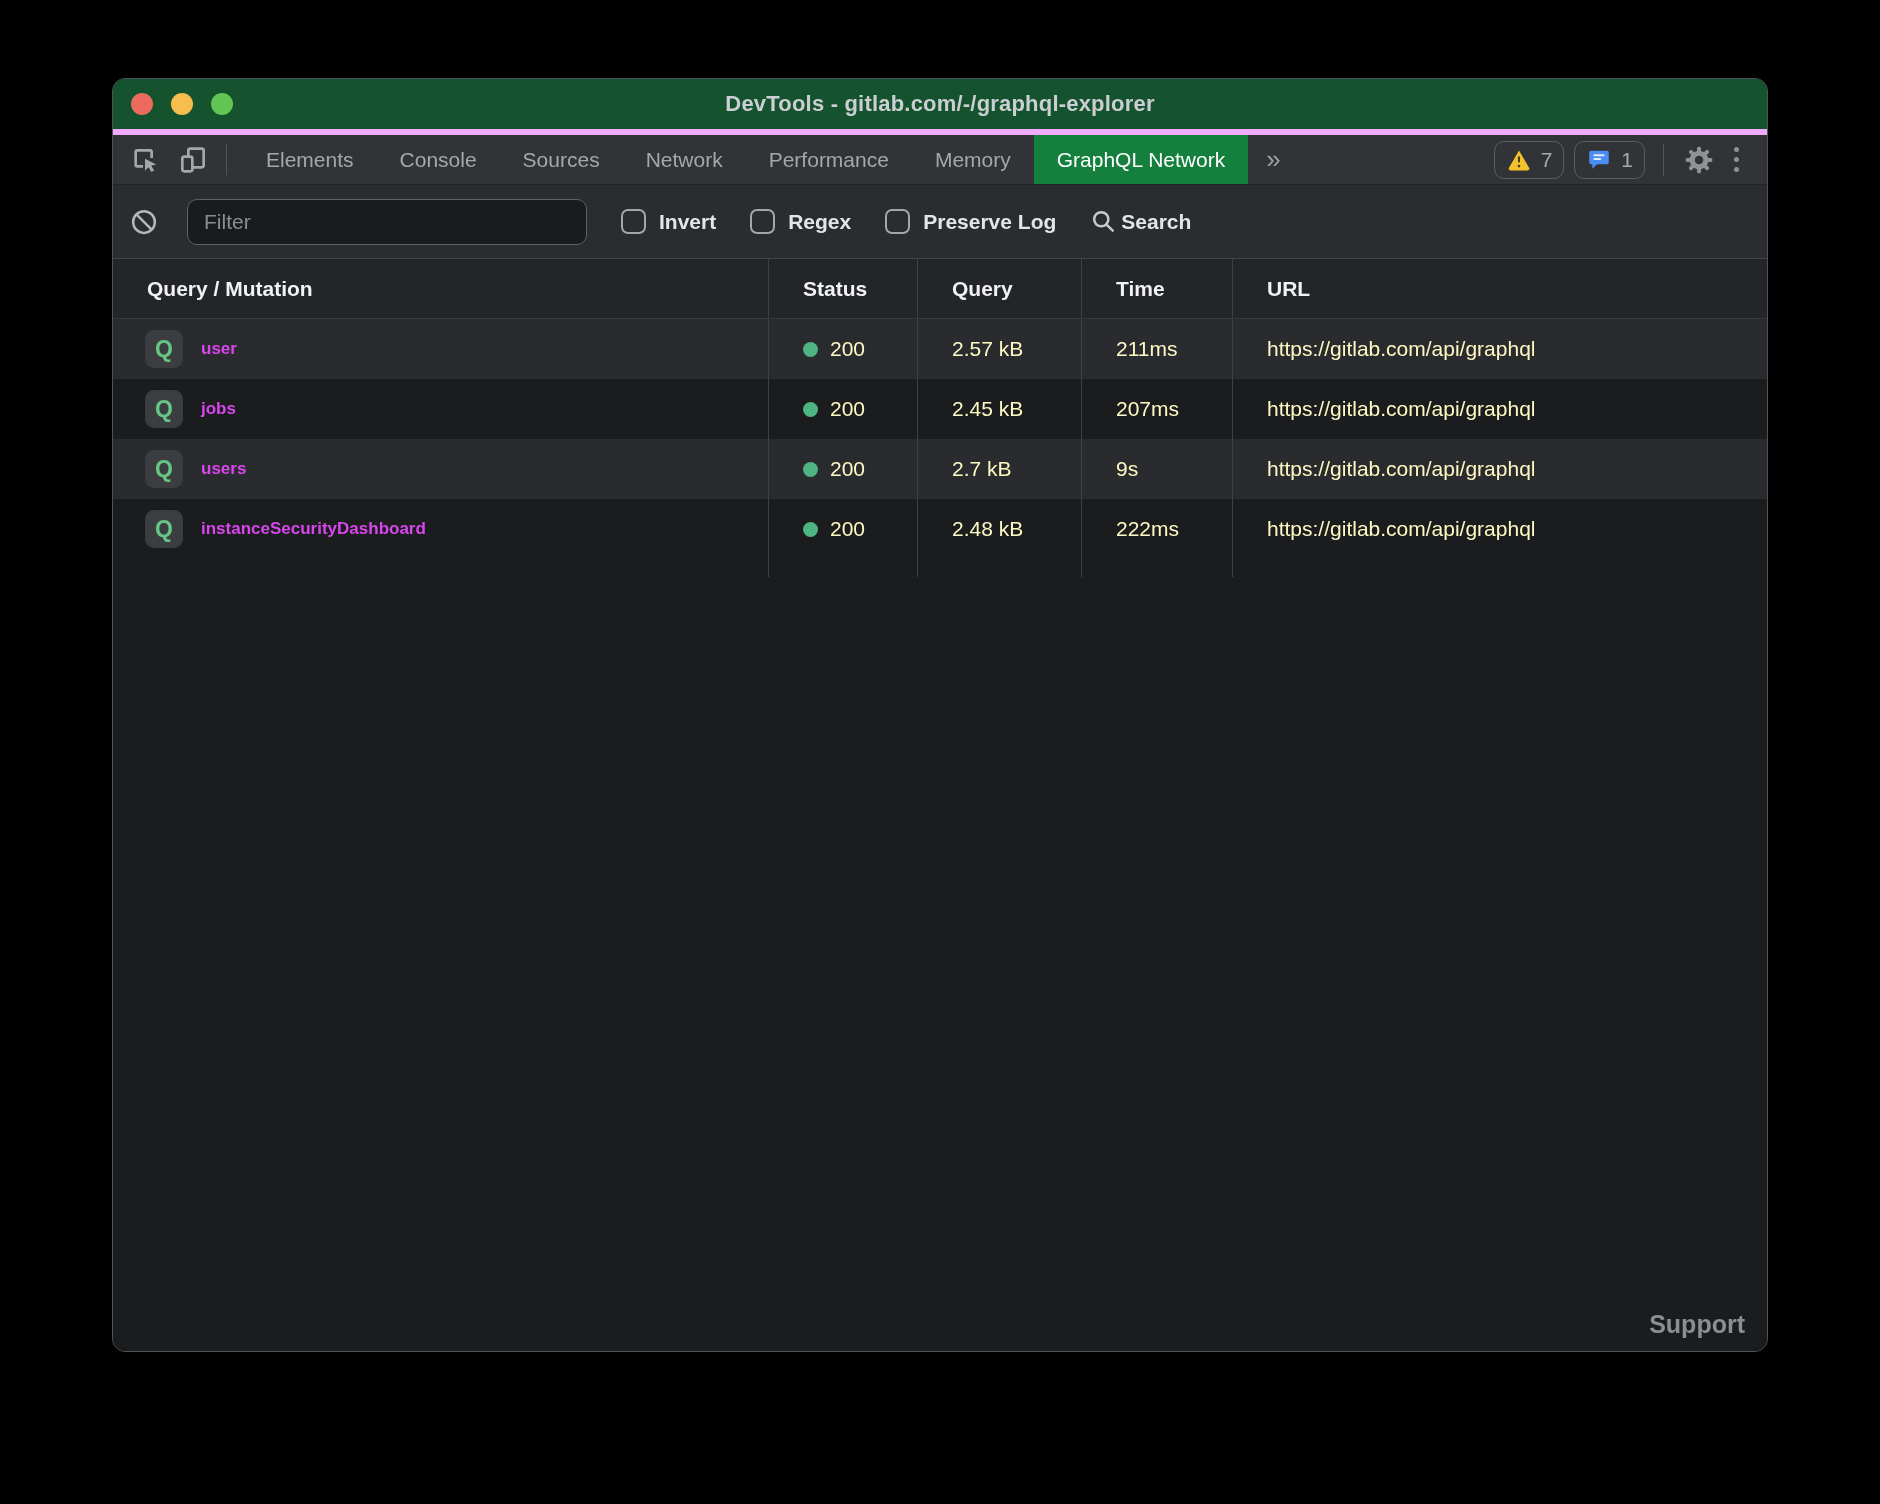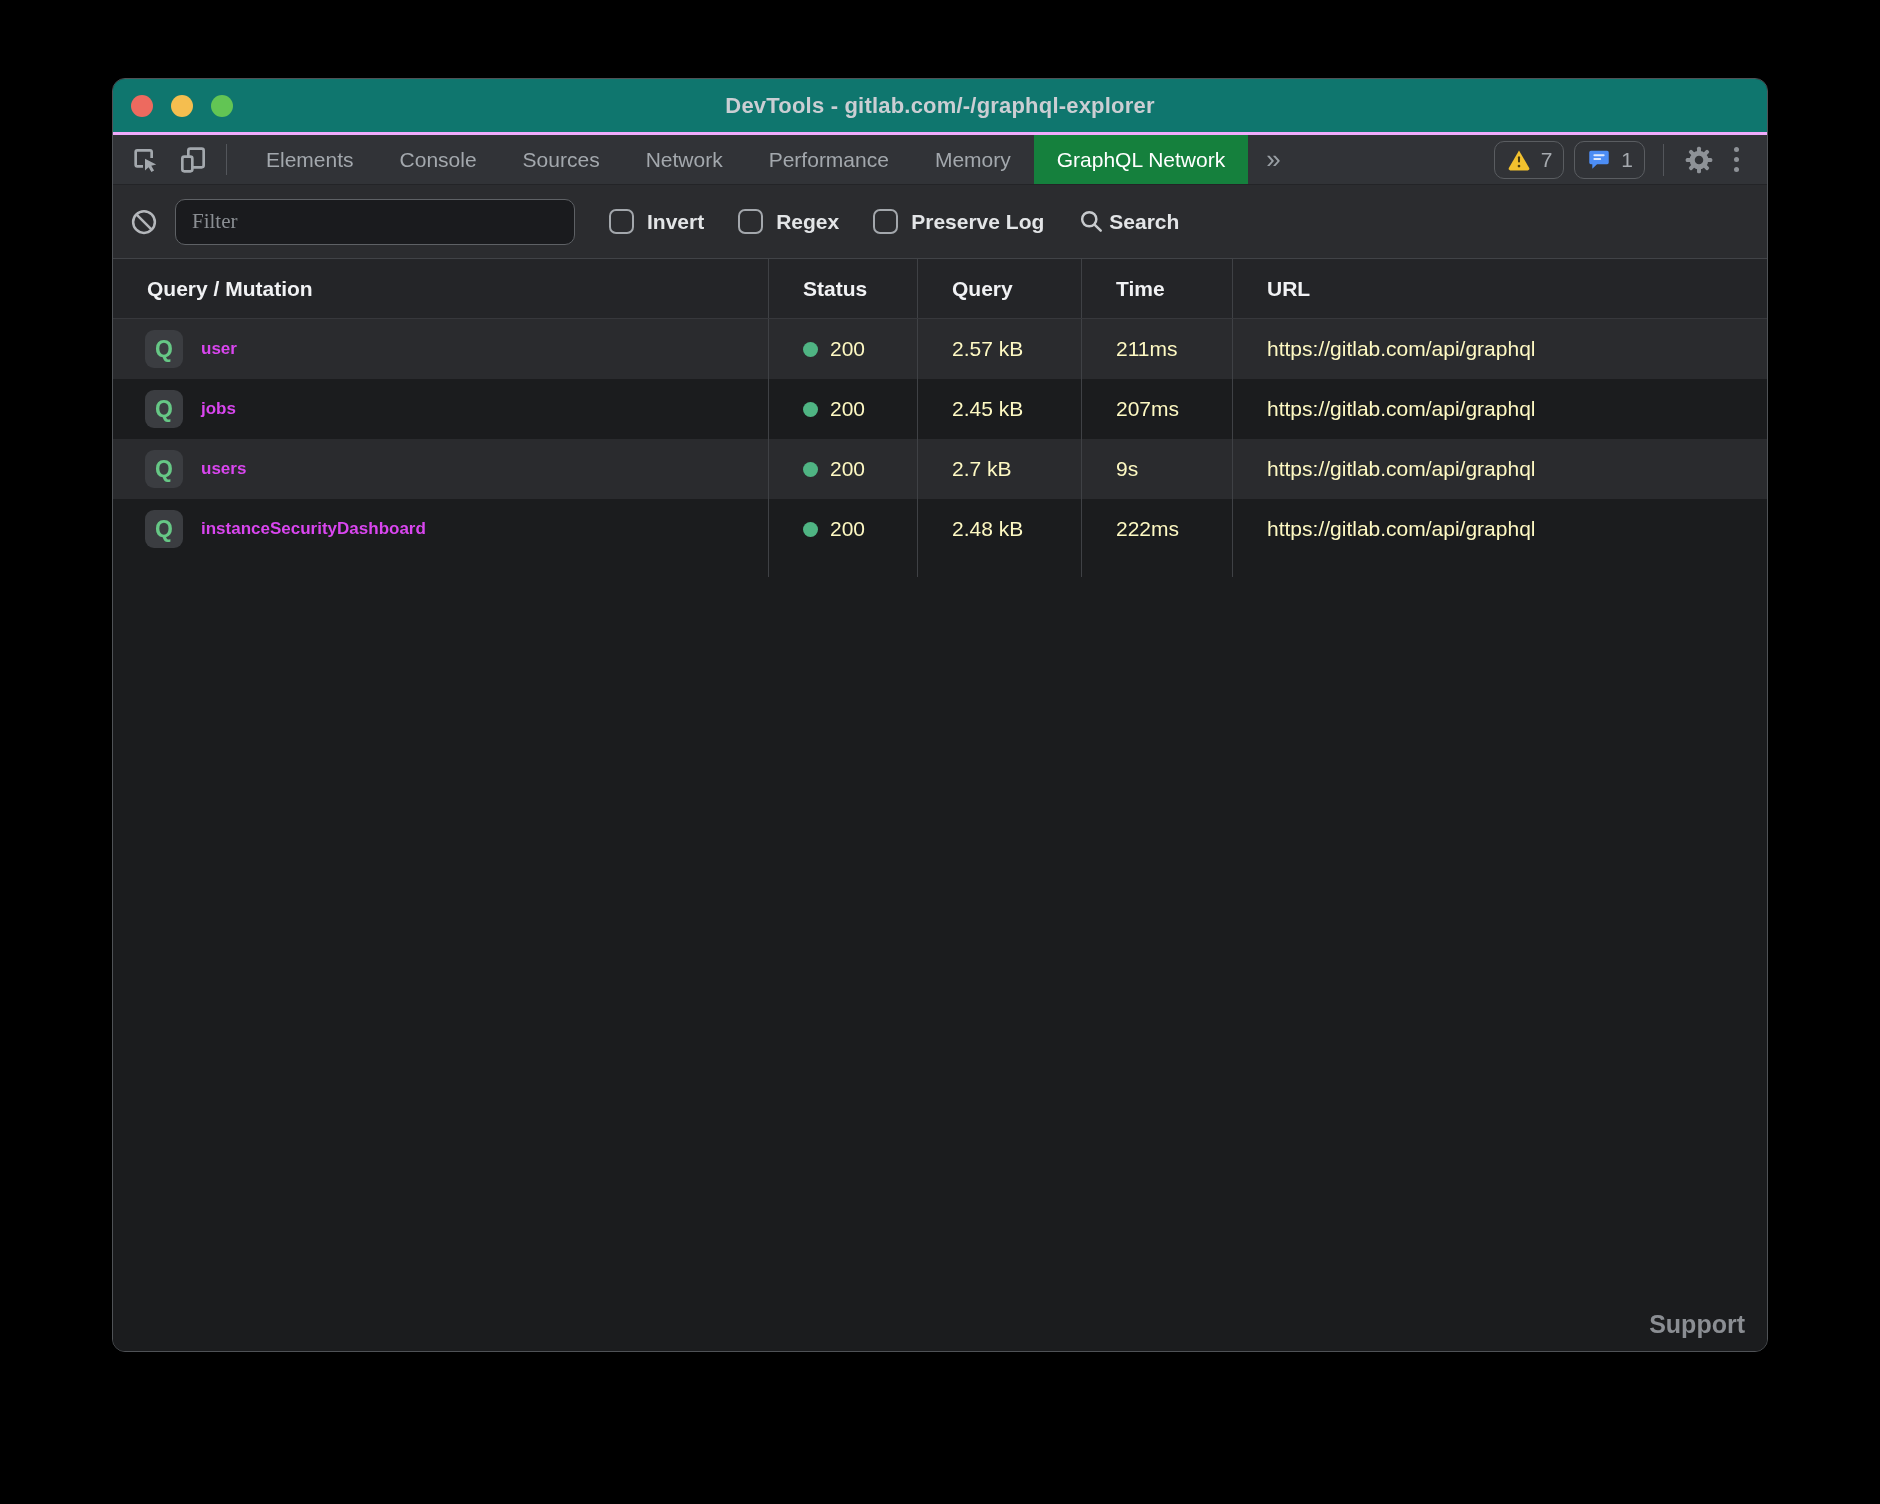--- a/index.html
+++ b/index.html
@@ -4,23 +4,23 @@
 <style>
   * { margin:0; padding:0; box-sizing:border-box; }
   html,body { width:1880px; height:1504px; background:#000; overflow:hidden;
     font-family:"Liberation Sans","DejaVu Sans",sans-serif; }
 
   .window { position:absolute; left:112px; top:78px; width:1656px; height:1274px;
     background:#1B1C1E; border:1px solid #4F5256; border-radius:13px; overflow:hidden;
     display:flex; flex-direction:column; }
 
   
-  .titlebar { height:56px; flex:0 0 56px; background:#0f766e; position:relative;
+  .titlebar { height:56px; flex:0 0 56px; background:#14532d; position:relative;
     display:flex; align-items:center; justify-content:center;
-    border-bottom:3px solid #f0abfc; }
+    border-bottom:6px solid #f0abfc; }
   .traffic { position:absolute; left:18px; top:0; height:100%; display:flex; align-items:center; gap:18px; }
   .light { width:22px; height:22px; border-radius:50%; }
   .light.red { background:#ED6A5F; }
   .light.yellow { background:#F5BE4F; }
   .light.green { background:#62C554; }
   .title { font-size:22px; font-weight:bold; color:#CBCED3; letter-spacing:.2px; }
 
   
   .tabbar { height:50px; flex:0 0 50px; background:#313337; display:flex; align-items:stretch;
     padding-left:15px; padding-right:20px; border-bottom:1px solid #232427; }
@@ -33,23 +33,23 @@
   .tab-right { margin-left:auto; display:flex; align-items:center; gap:10px; }
   .badge { height:38px; display:flex; align-items:center; gap:9px; padding:0 11px;
     border:1px solid #5A5D61; border-radius:10px; }
   .badge .count { font-size:21px; color:#A6AAAF; }
   .kebab { display:flex; flex-direction:column; gap:5px; padding:0 8px; }
   .kebab i { width:5px; height:5px; border-radius:50%; background:#8E9297; display:block; }
 
   
   .filterbar { height:74px; flex:0 0 74px; background:#2B2C2F; display:flex; align-items:center;
     padding:0 16px; border-bottom:1px solid #414347; }
-  .filter-input { margin-left:16px; width:400px; height:46px; background:#1A1B1E;
+  .filter-input { margin-left:28px; width:400px; height:46px; background:#1A1B1E;
     border:1px solid #5E6165; border-radius:10px; padding:0 16px; font-size:21px; color:#E8E9EB;
-    font-family:Liberation Serif, serif; outline:none; }
+    font-family:Liberation Sans, sans-serif; outline:none; }
   .filter-input::placeholder { color:#8A8E93; }
   .chk-group { display:flex; align-items:center; margin-left:34px; }
   .chk-box { width:25px; height:25px; border:2px solid #A3A7AC; border-radius:7px; background:transparent; }
   .chk-label { margin-left:13px; font-size:21px; font-weight:600; color:#E3E5E7; }
   .search-group { display:flex; align-items:center; margin-left:34px; gap:4px; }
   .search-label { font-size:21px; font-weight:600; color:#E3E5E7; }
 
   
   .grid-row { display:grid; grid-template-columns:656px 149px 164px 151px 1fr; }
   .cell { display:flex; align-items:center; padding-left:12px; border-right:1px solid #3F4145; overflow:hidden; white-space:nowrap;margin-left:22px; }

